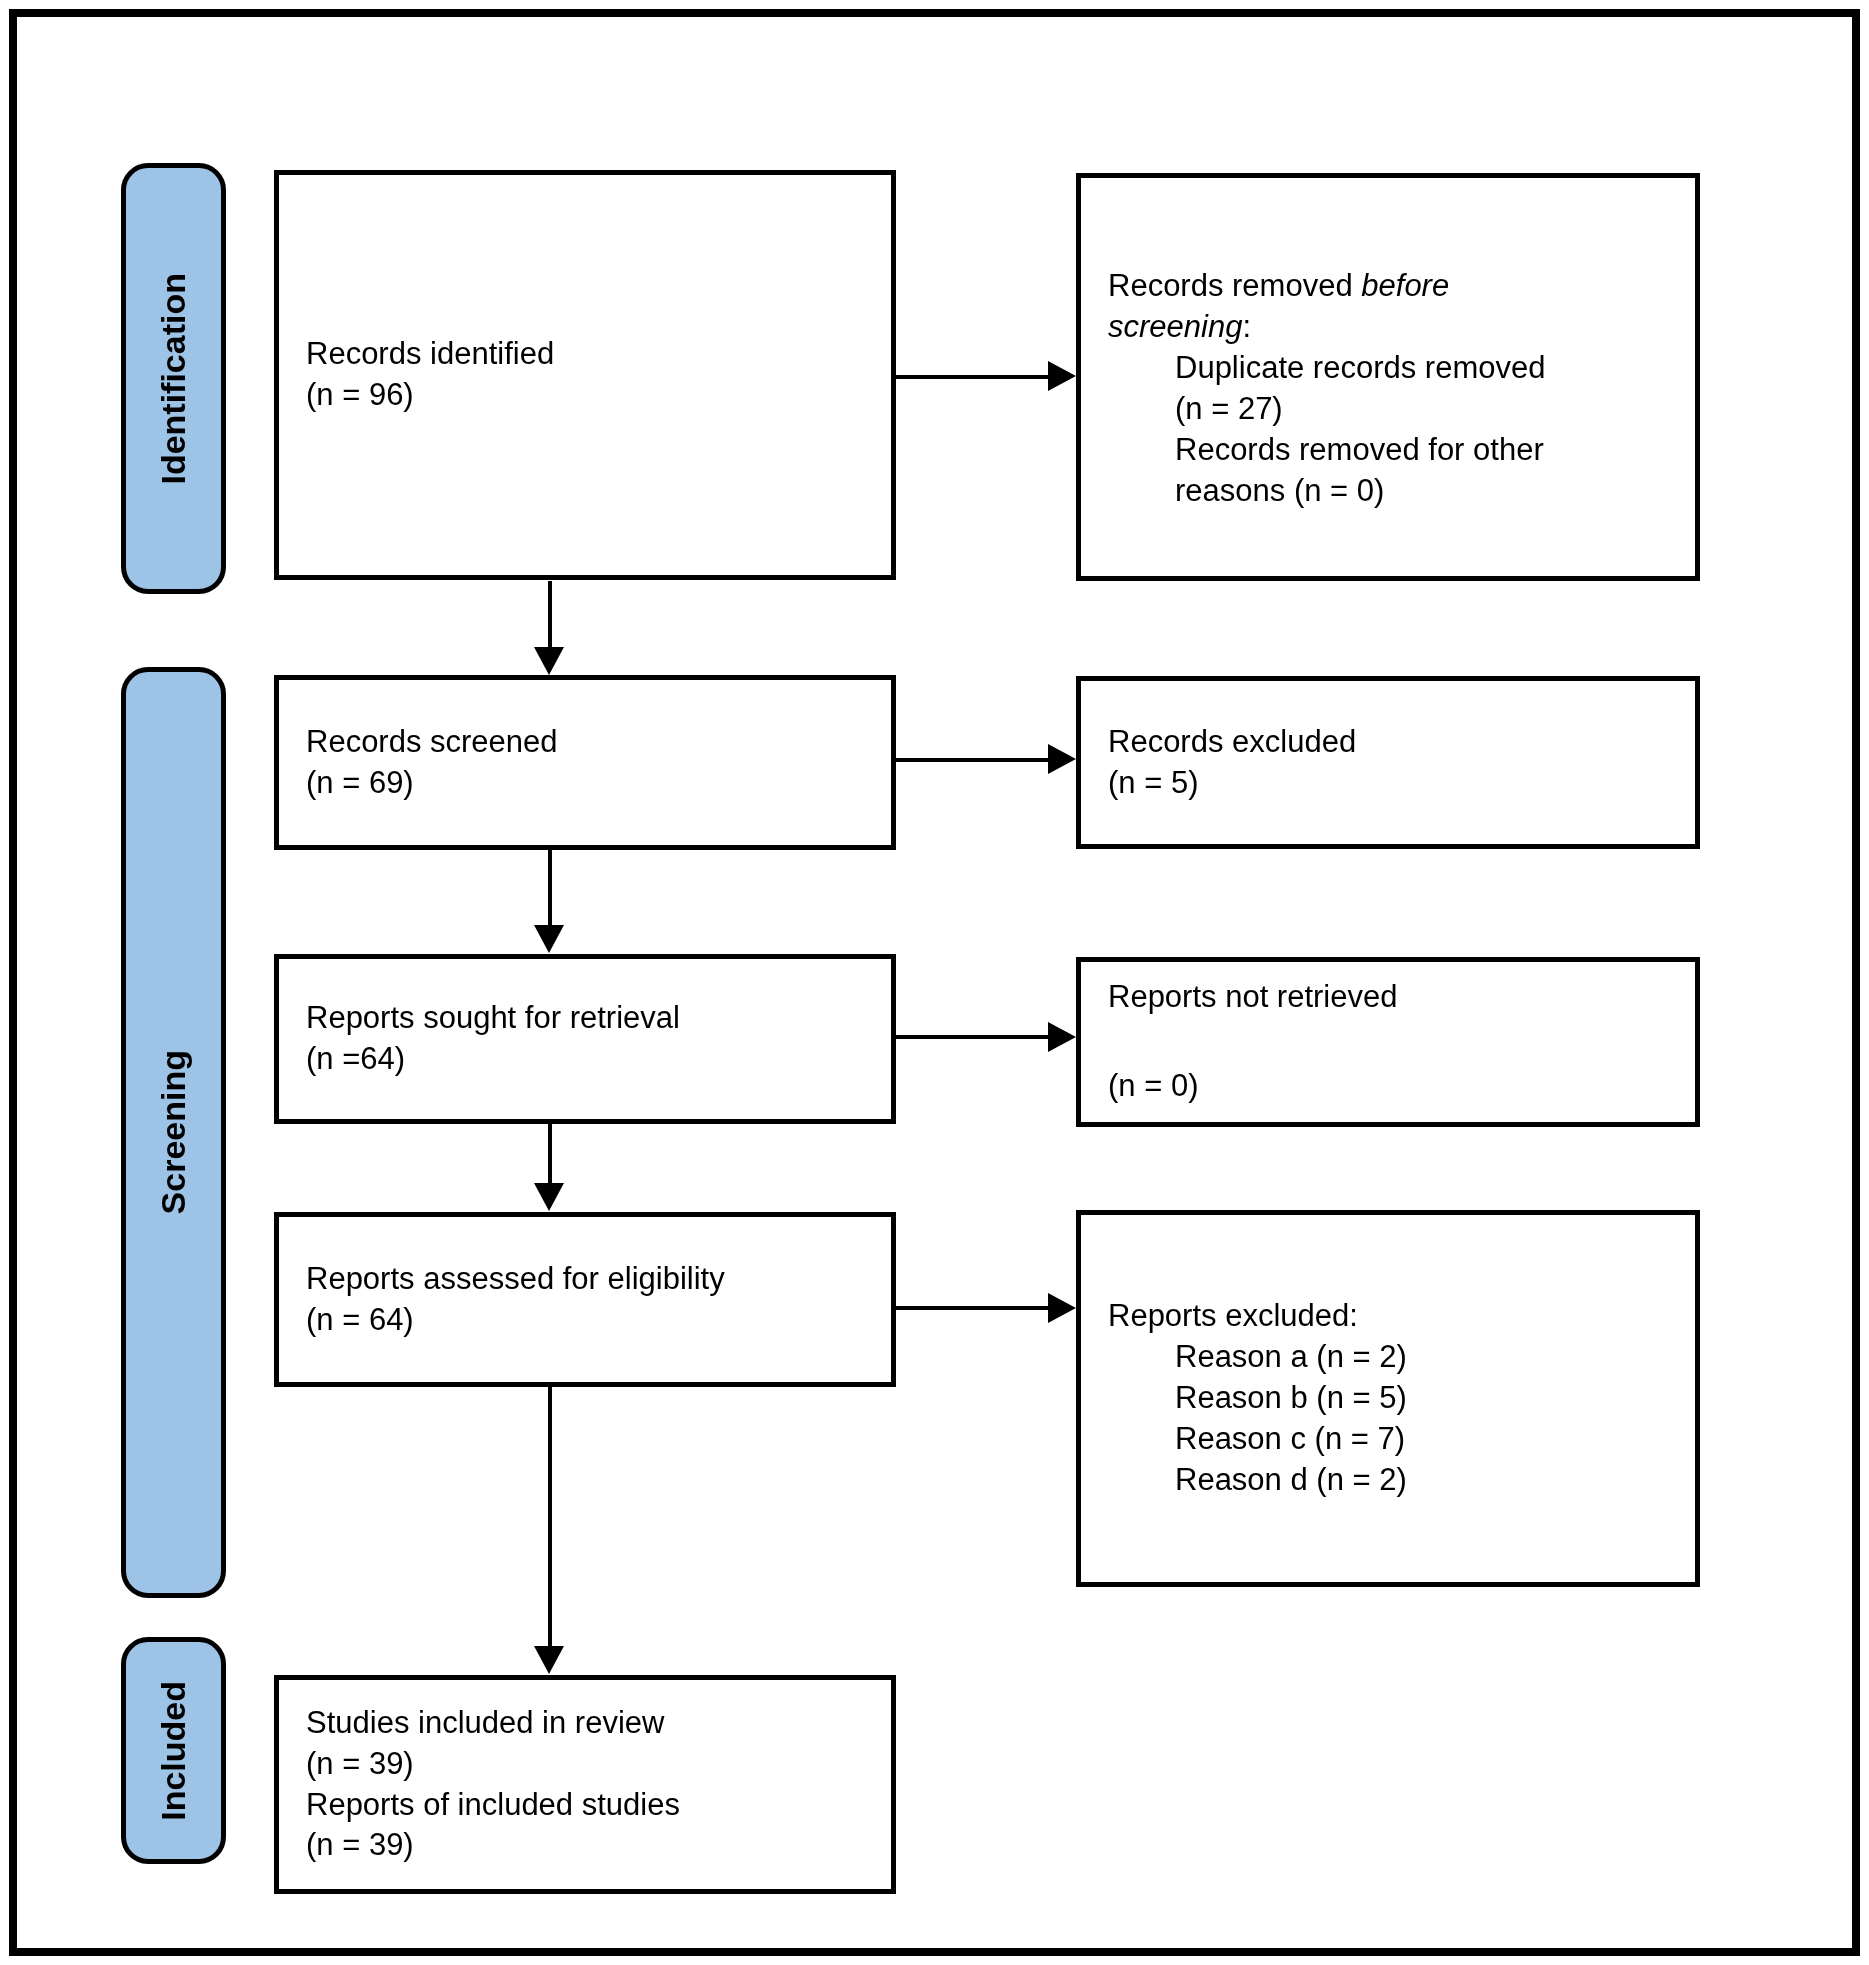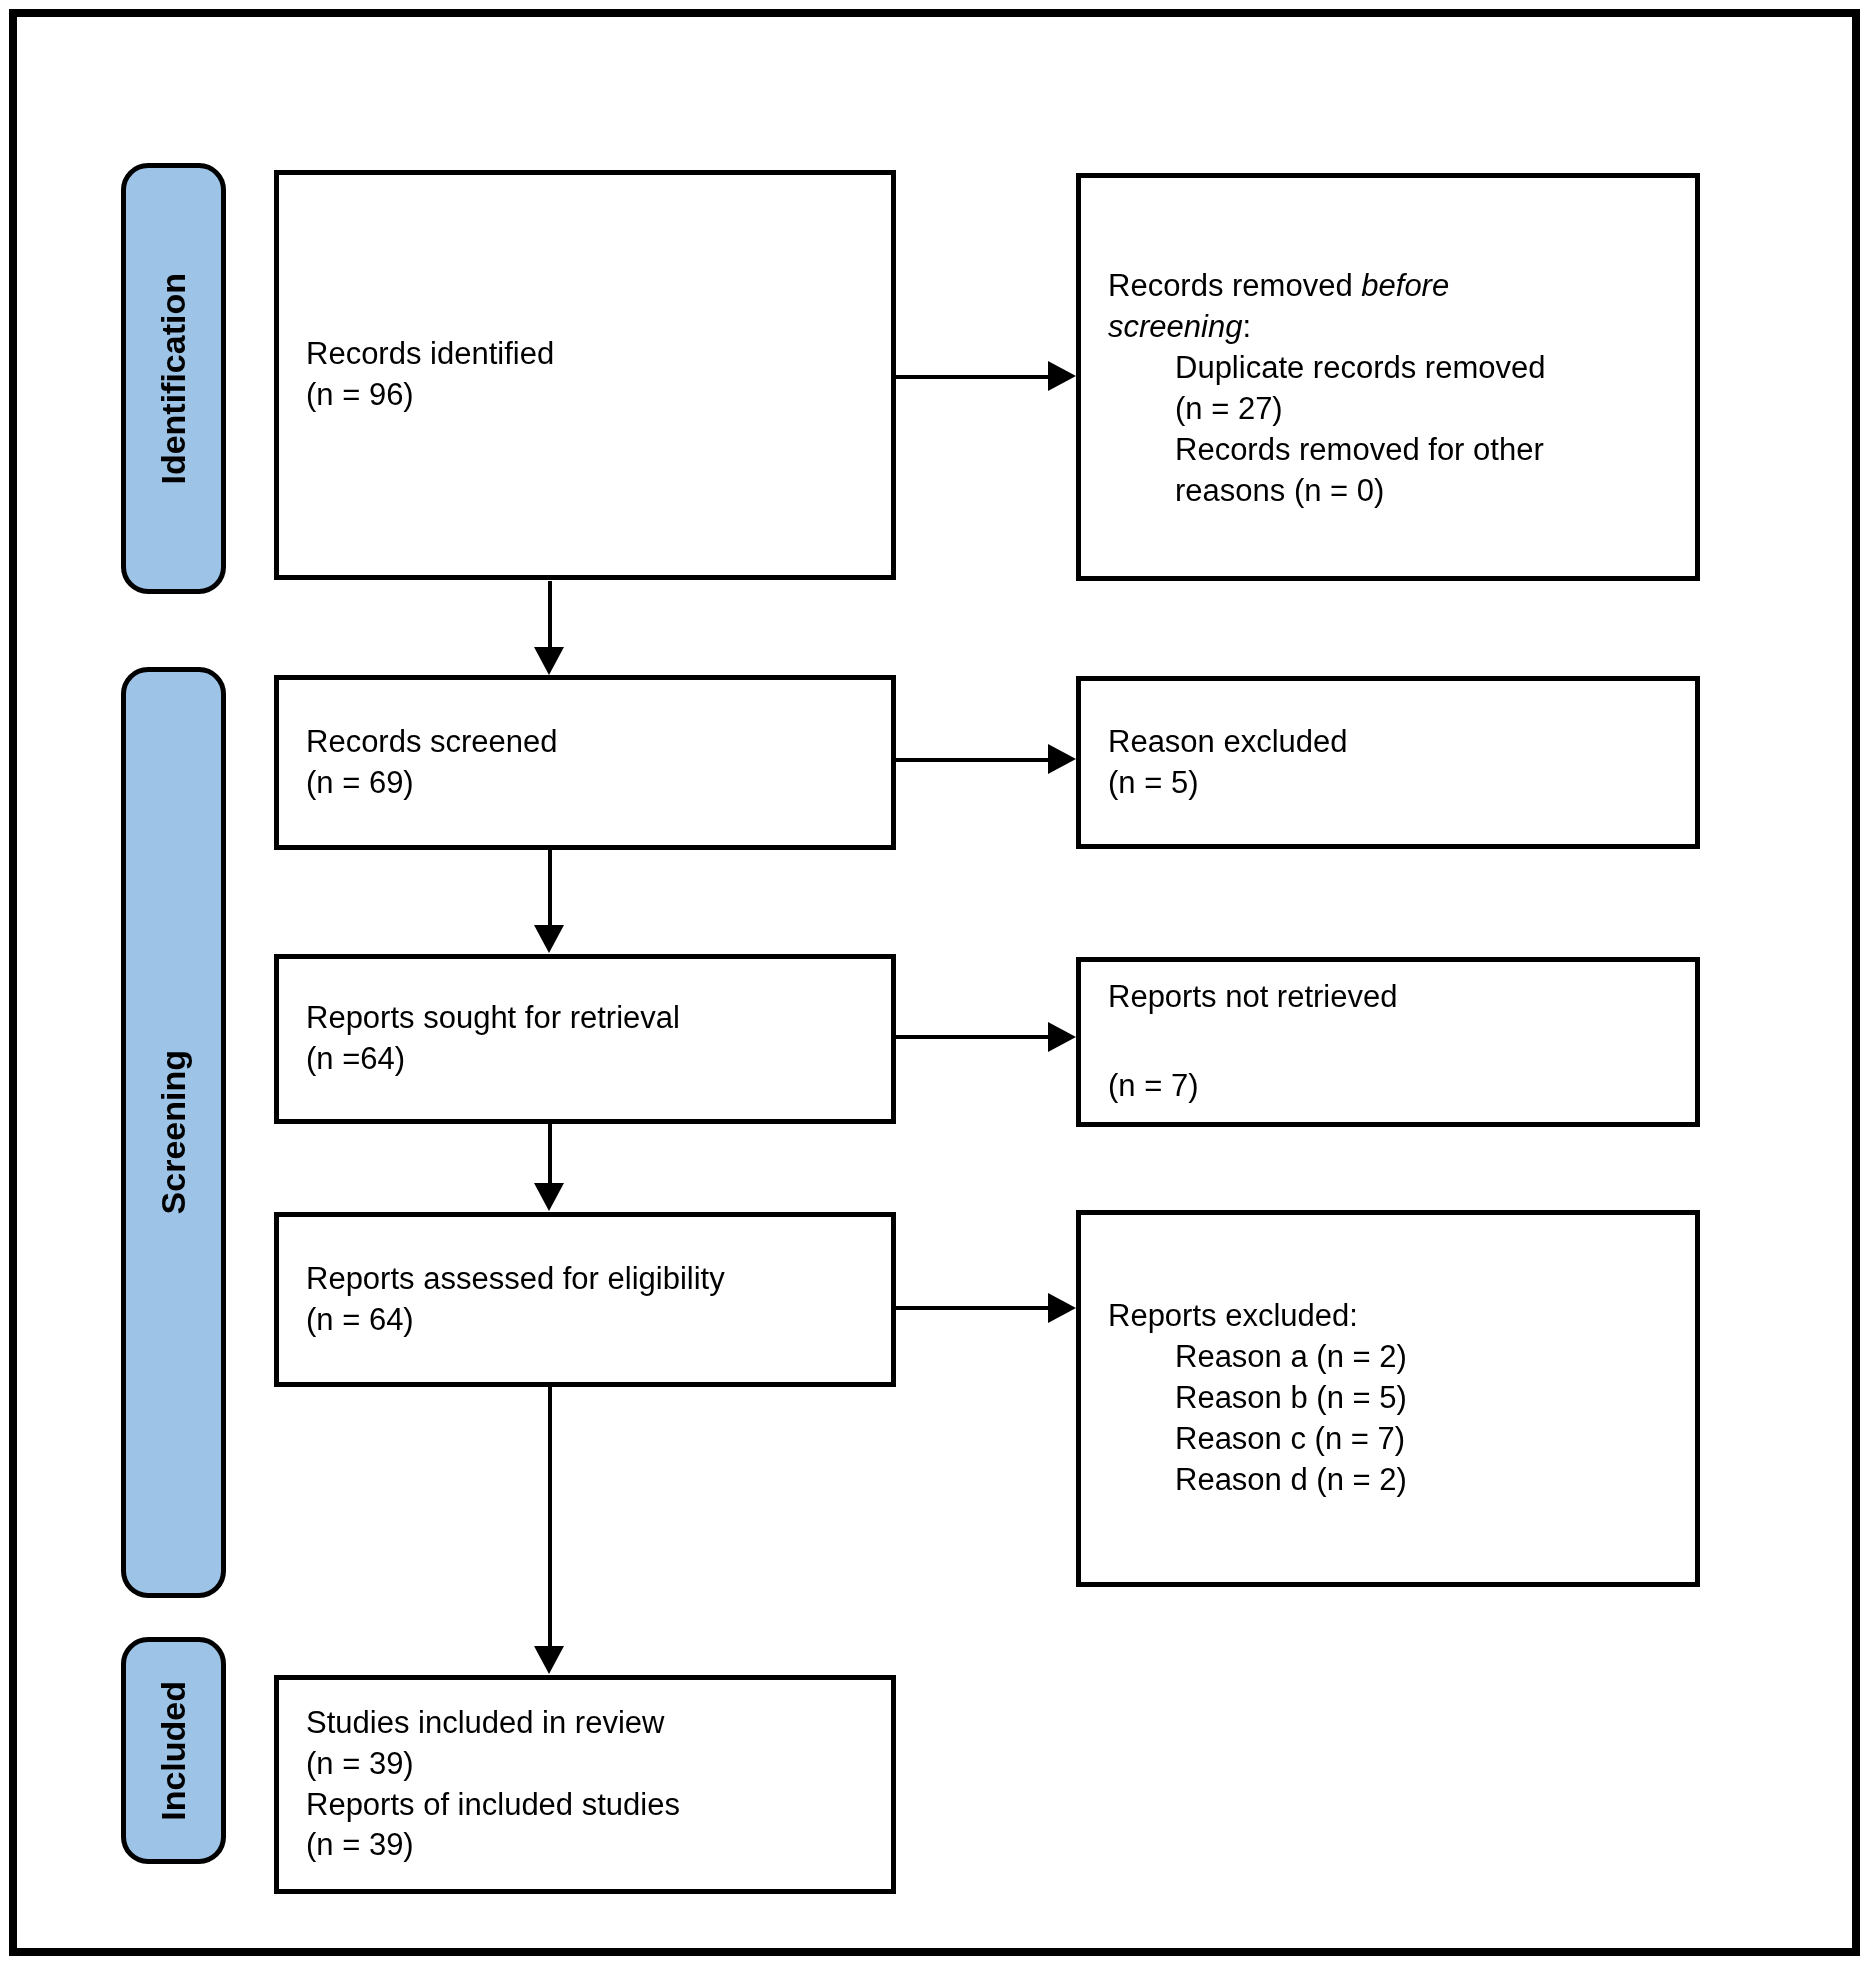--- a/index.html
+++ b/index.html
@@ -111,27 +111,27 @@
     <div class="wrapTitle">
       <span>Records removed </span><span class="ital">before screening</span><span>:</span>
     </div>
     <div class="indent">Duplicate records removed</div>
     <div class="indent">(n = 27)</div>
     <div class="indent">Records removed for other</div>
     <div class="indent">reasons (n = 0)</div>
   </div>
 
   <div class="box r2">
-    <div>Reason excluded</div>
+    <div>Records excluded</div>
     <div>(n = 5)</div>
   </div>
 
   <div class="box r3">
     <div>Reports not retrieved</div>
-    <div>(n = 7)</div>
+    <div>(n = 0)</div>
   </div>
 
   <div class="box r4">
     <div>Reports excluded:</div>
     <div class="indent">Reason a (n = 2)</div>
     <div class="indent">Reason b (n = 5)</div>
     <div class="indent">Reason c (n = 7)</div>
     <div class="indent">Reason d (n = 2)</div>
   </div>
 

